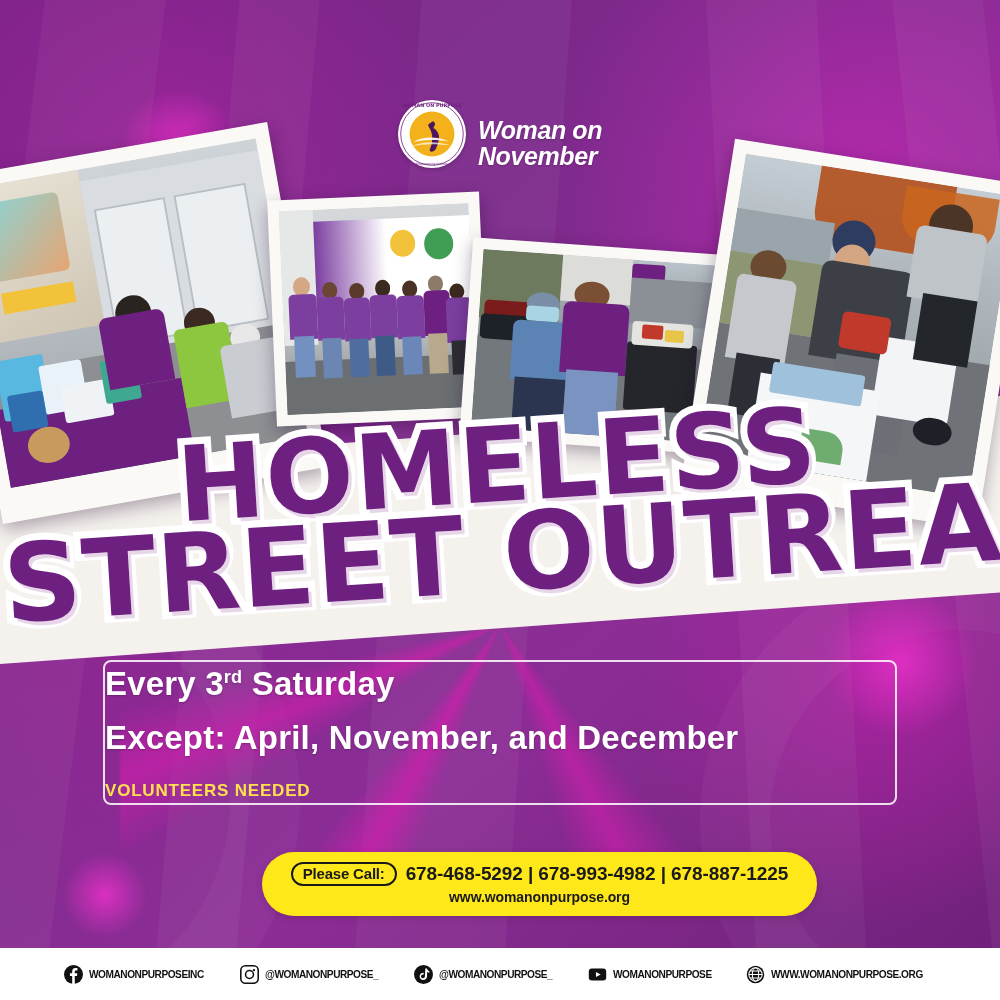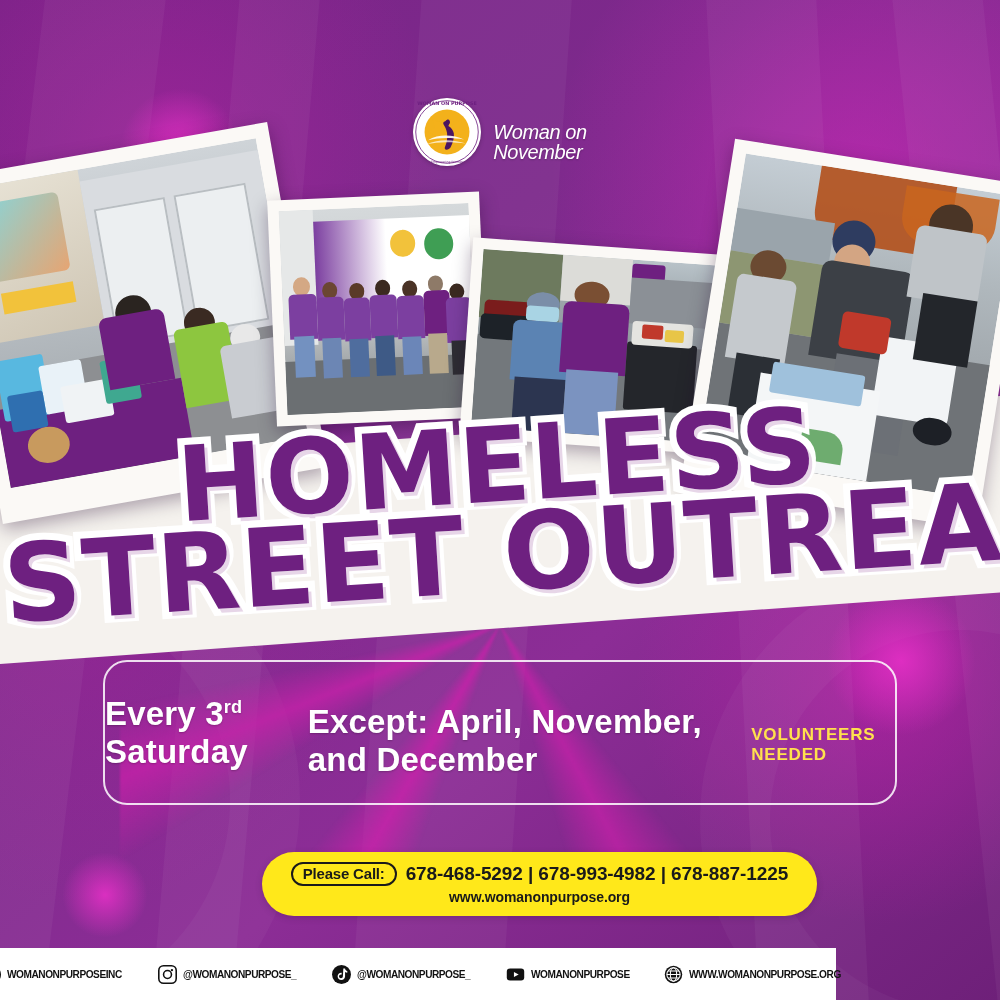--- a/index.html
+++ b/index.html
@@ -49,22 +49,22 @@
     z-index:30;
   }
   .logo-mark {
     position:relative; width:68px; height:68px; border-radius:50%;
     background:#ffffff;
     display:flex; align-items:center; justify-content:center;
     box-shadow:0 1px 4px rgba(0,0,0,.25);
   }
   .logo-mark svg { width:68px; height:68px; display:block; }
   .logo-text {
-    color:#fff; font-style:italic; font-weight:normal;
-    font-size:20px; line-height:1.02; letter-spacing:-.4px;
+    color:#fff; font-style:italic; font-weight:bold;
+    font-size:25px; line-height:1.02; letter-spacing:-.4px;
     text-shadow:0 1px 2px rgba(0,0,0,.22);
     margin-top:20px;
   }
 
   
   .title-band {
     position:absolute;
     left:-90px; width:1180px; top:432px; height:196px;
     background:#f5f2ee;
     transform:rotate(-4.1deg);
@@ -119,23 +119,23 @@
       3px 4px 0 rgba(120,25,130,.18);
     white-space:nowrap;
   }
   .title-1 { font-size:104px; }
   .title-2 { font-size:108px; margin-top:-6px; }
 
   
   .info-box {
     position:absolute; left:103px; top:660px; width:794px; height:145px;
     border:2px solid rgba(255,255,255,.85);
-    border-radius:24px;
+    border-radius:8px;
     z-index:28;
-    display:flex; flex-direction:row; align-items:center; justify-content:center;
+    display:flex; flex-direction:column; align-items:flex-start; justify-content:center;
   }
   .info-l1 {
     color:#fff; font-weight:bold; font-size:33px; letter-spacing:.2px;
     text-shadow:0 1px 2px rgba(0,0,0,.22);
   }
   .info-l1 sup { font-size:.55em; vertical-align:super; }
   .info-l2 {
     color:#fff; font-weight:bold; font-size:33px; letter-spacing:.2px; margin-top:16px;
     text-shadow:0 1px 2px rgba(0,0,0,.22);
   }
@@ -156,21 +156,21 @@
   .call-pill {
     border:2px solid #1a1a1a; border-radius:14px;
     padding:1px 10px 2px;
     font-size:15px; font-weight:bold; color:#1a1a1a; letter-spacing:-.2px;
   }
   .call-nums { font-size:19px; font-weight:bold; color:#1a1a1a; letter-spacing:-.1px; }
   .call-web  { font-size:14px; font-weight:bold; color:#1a1a1a; margin-top:3px; letter-spacing:-.1px; }
 
   
   .footer {
-    position:absolute; left:0; bottom:0; width:836px; height:52px;
+    position:absolute; left:0; bottom:0; width:1000px; height:52px;
     background:#ffffff; z-index:40;
     display:flex; align-items:center; justify-content:center; gap:26px;
   }
   .f-item { display:flex; align-items:center; gap:6px; }
   .f-item span.lbl {
     font-size:11px; font-weight:bold; color:#111; letter-spacing:-.5px;
     transform:scaleX(.92); transform-origin:left center; white-space:nowrap;
   }
   .f-icon { width:19px; height:19px; flex:0 0 19px; display:block; }
 </style>

